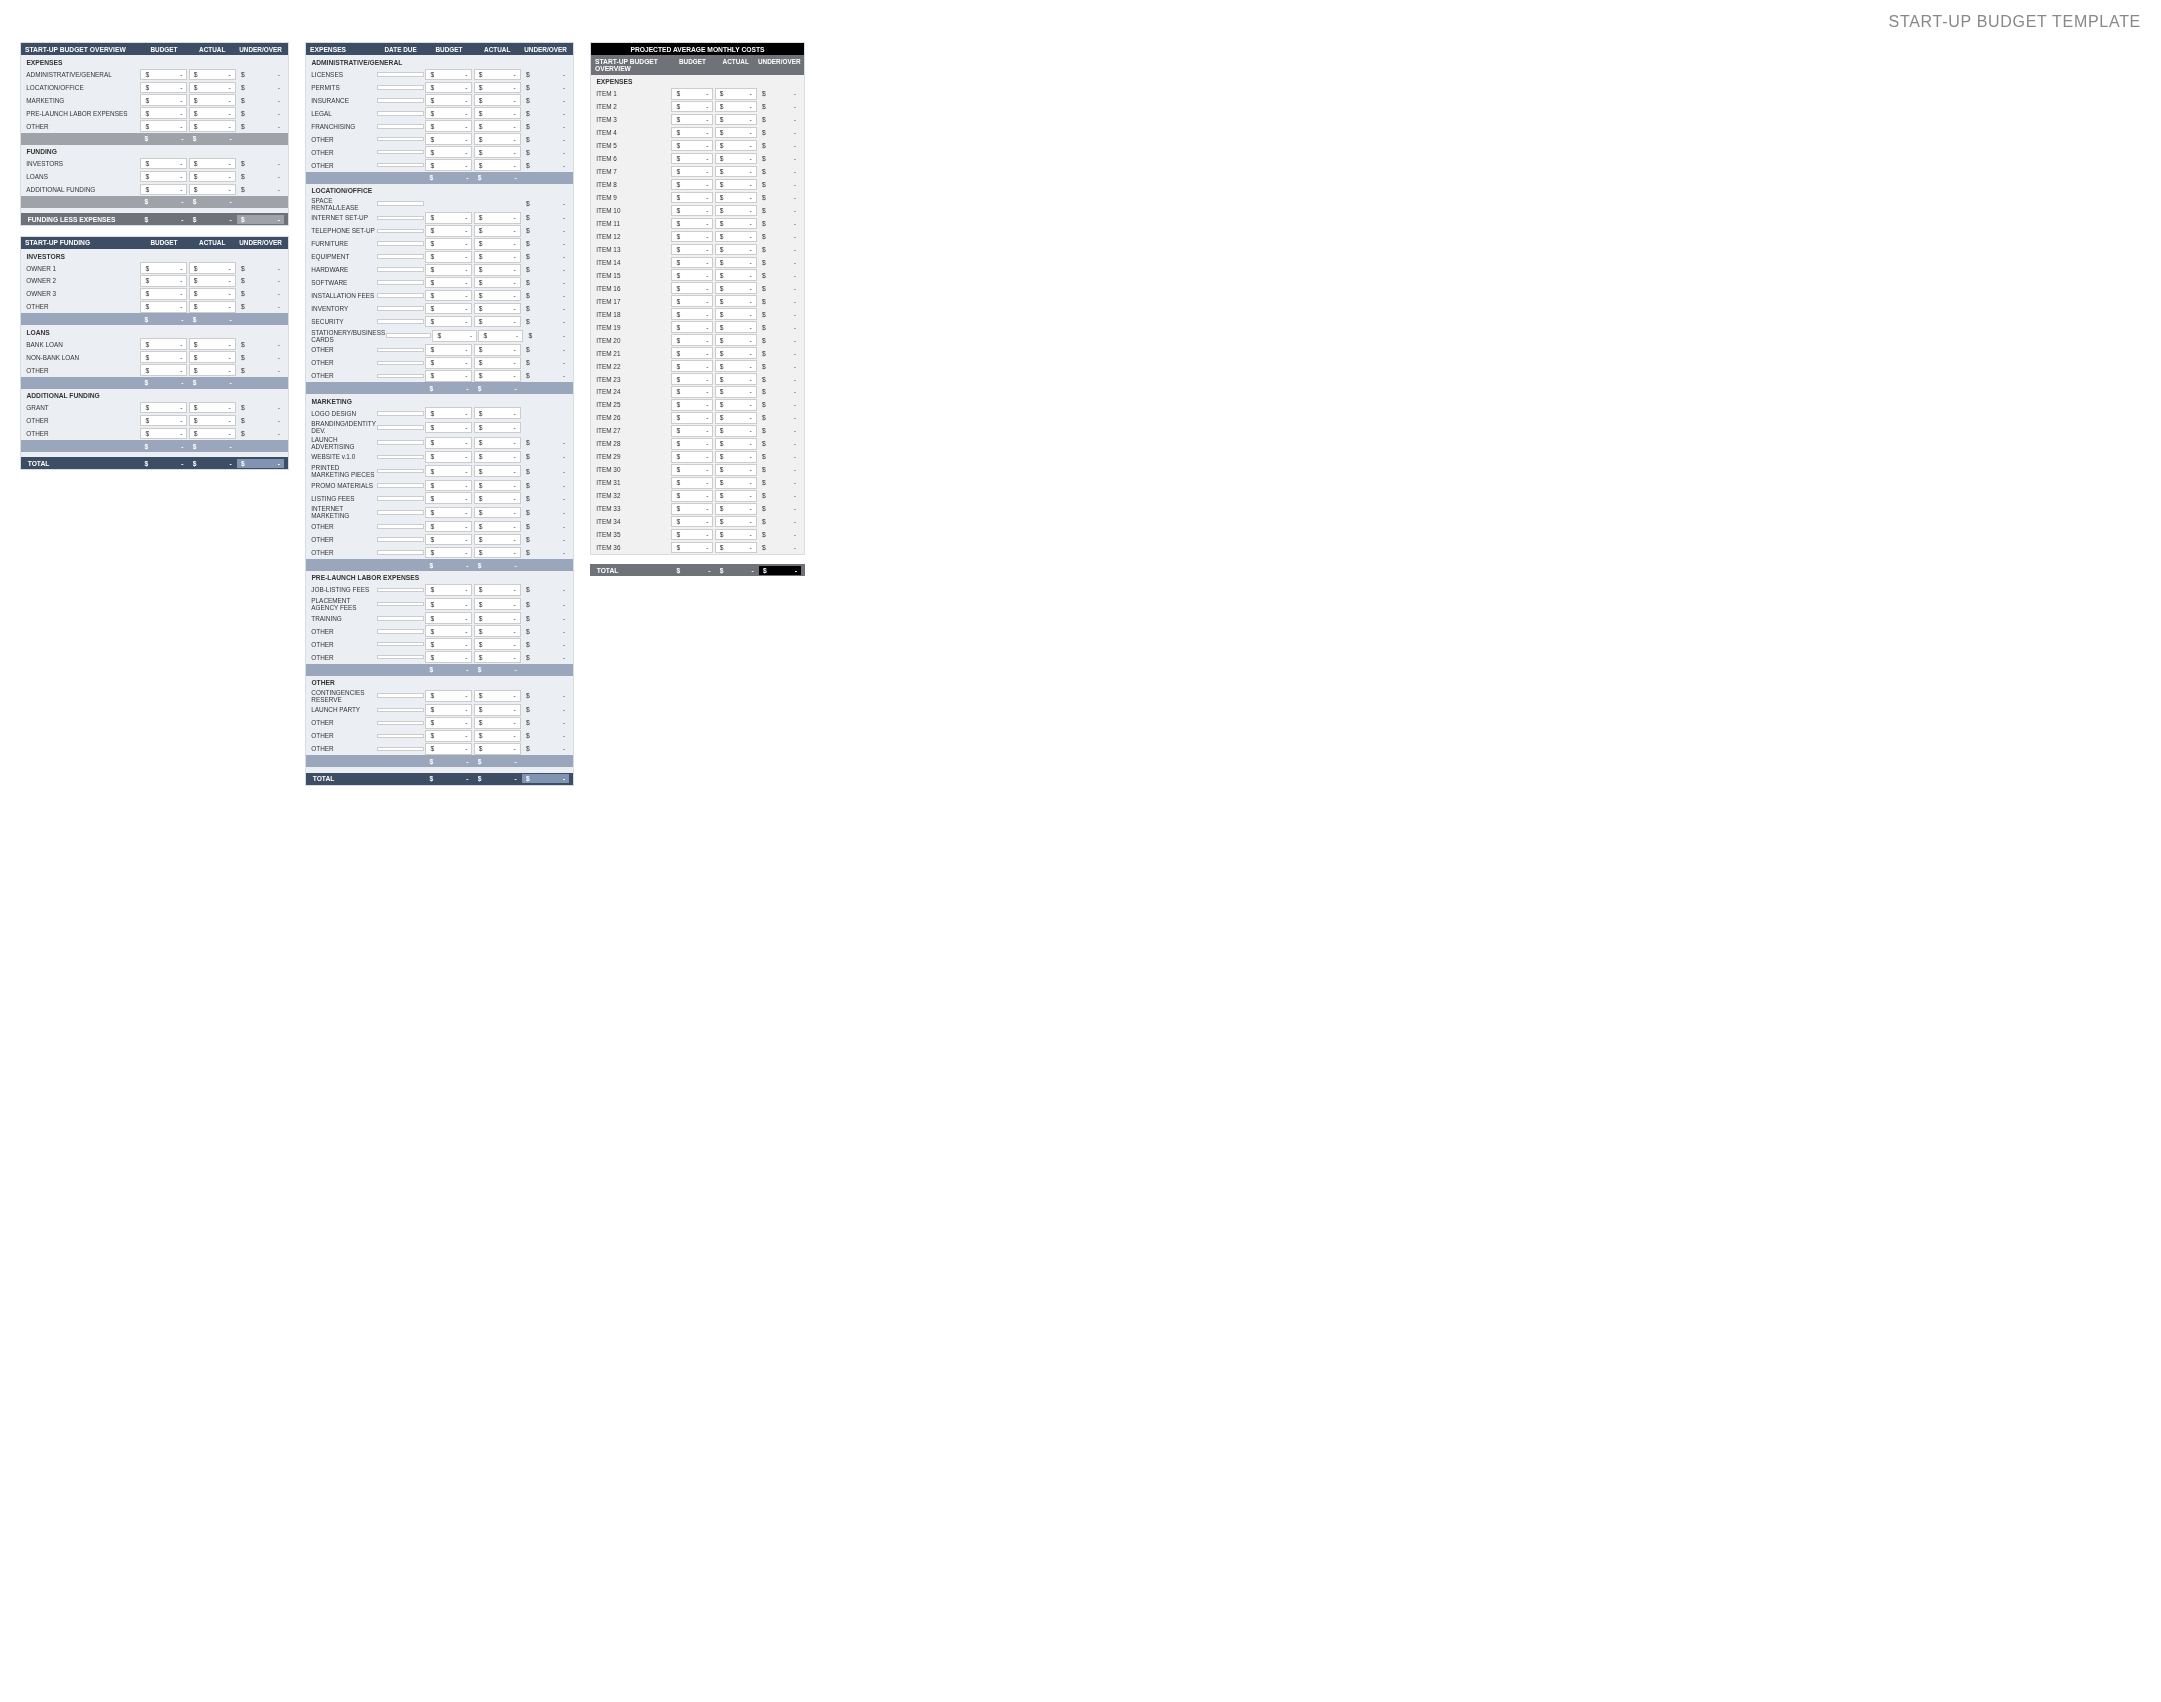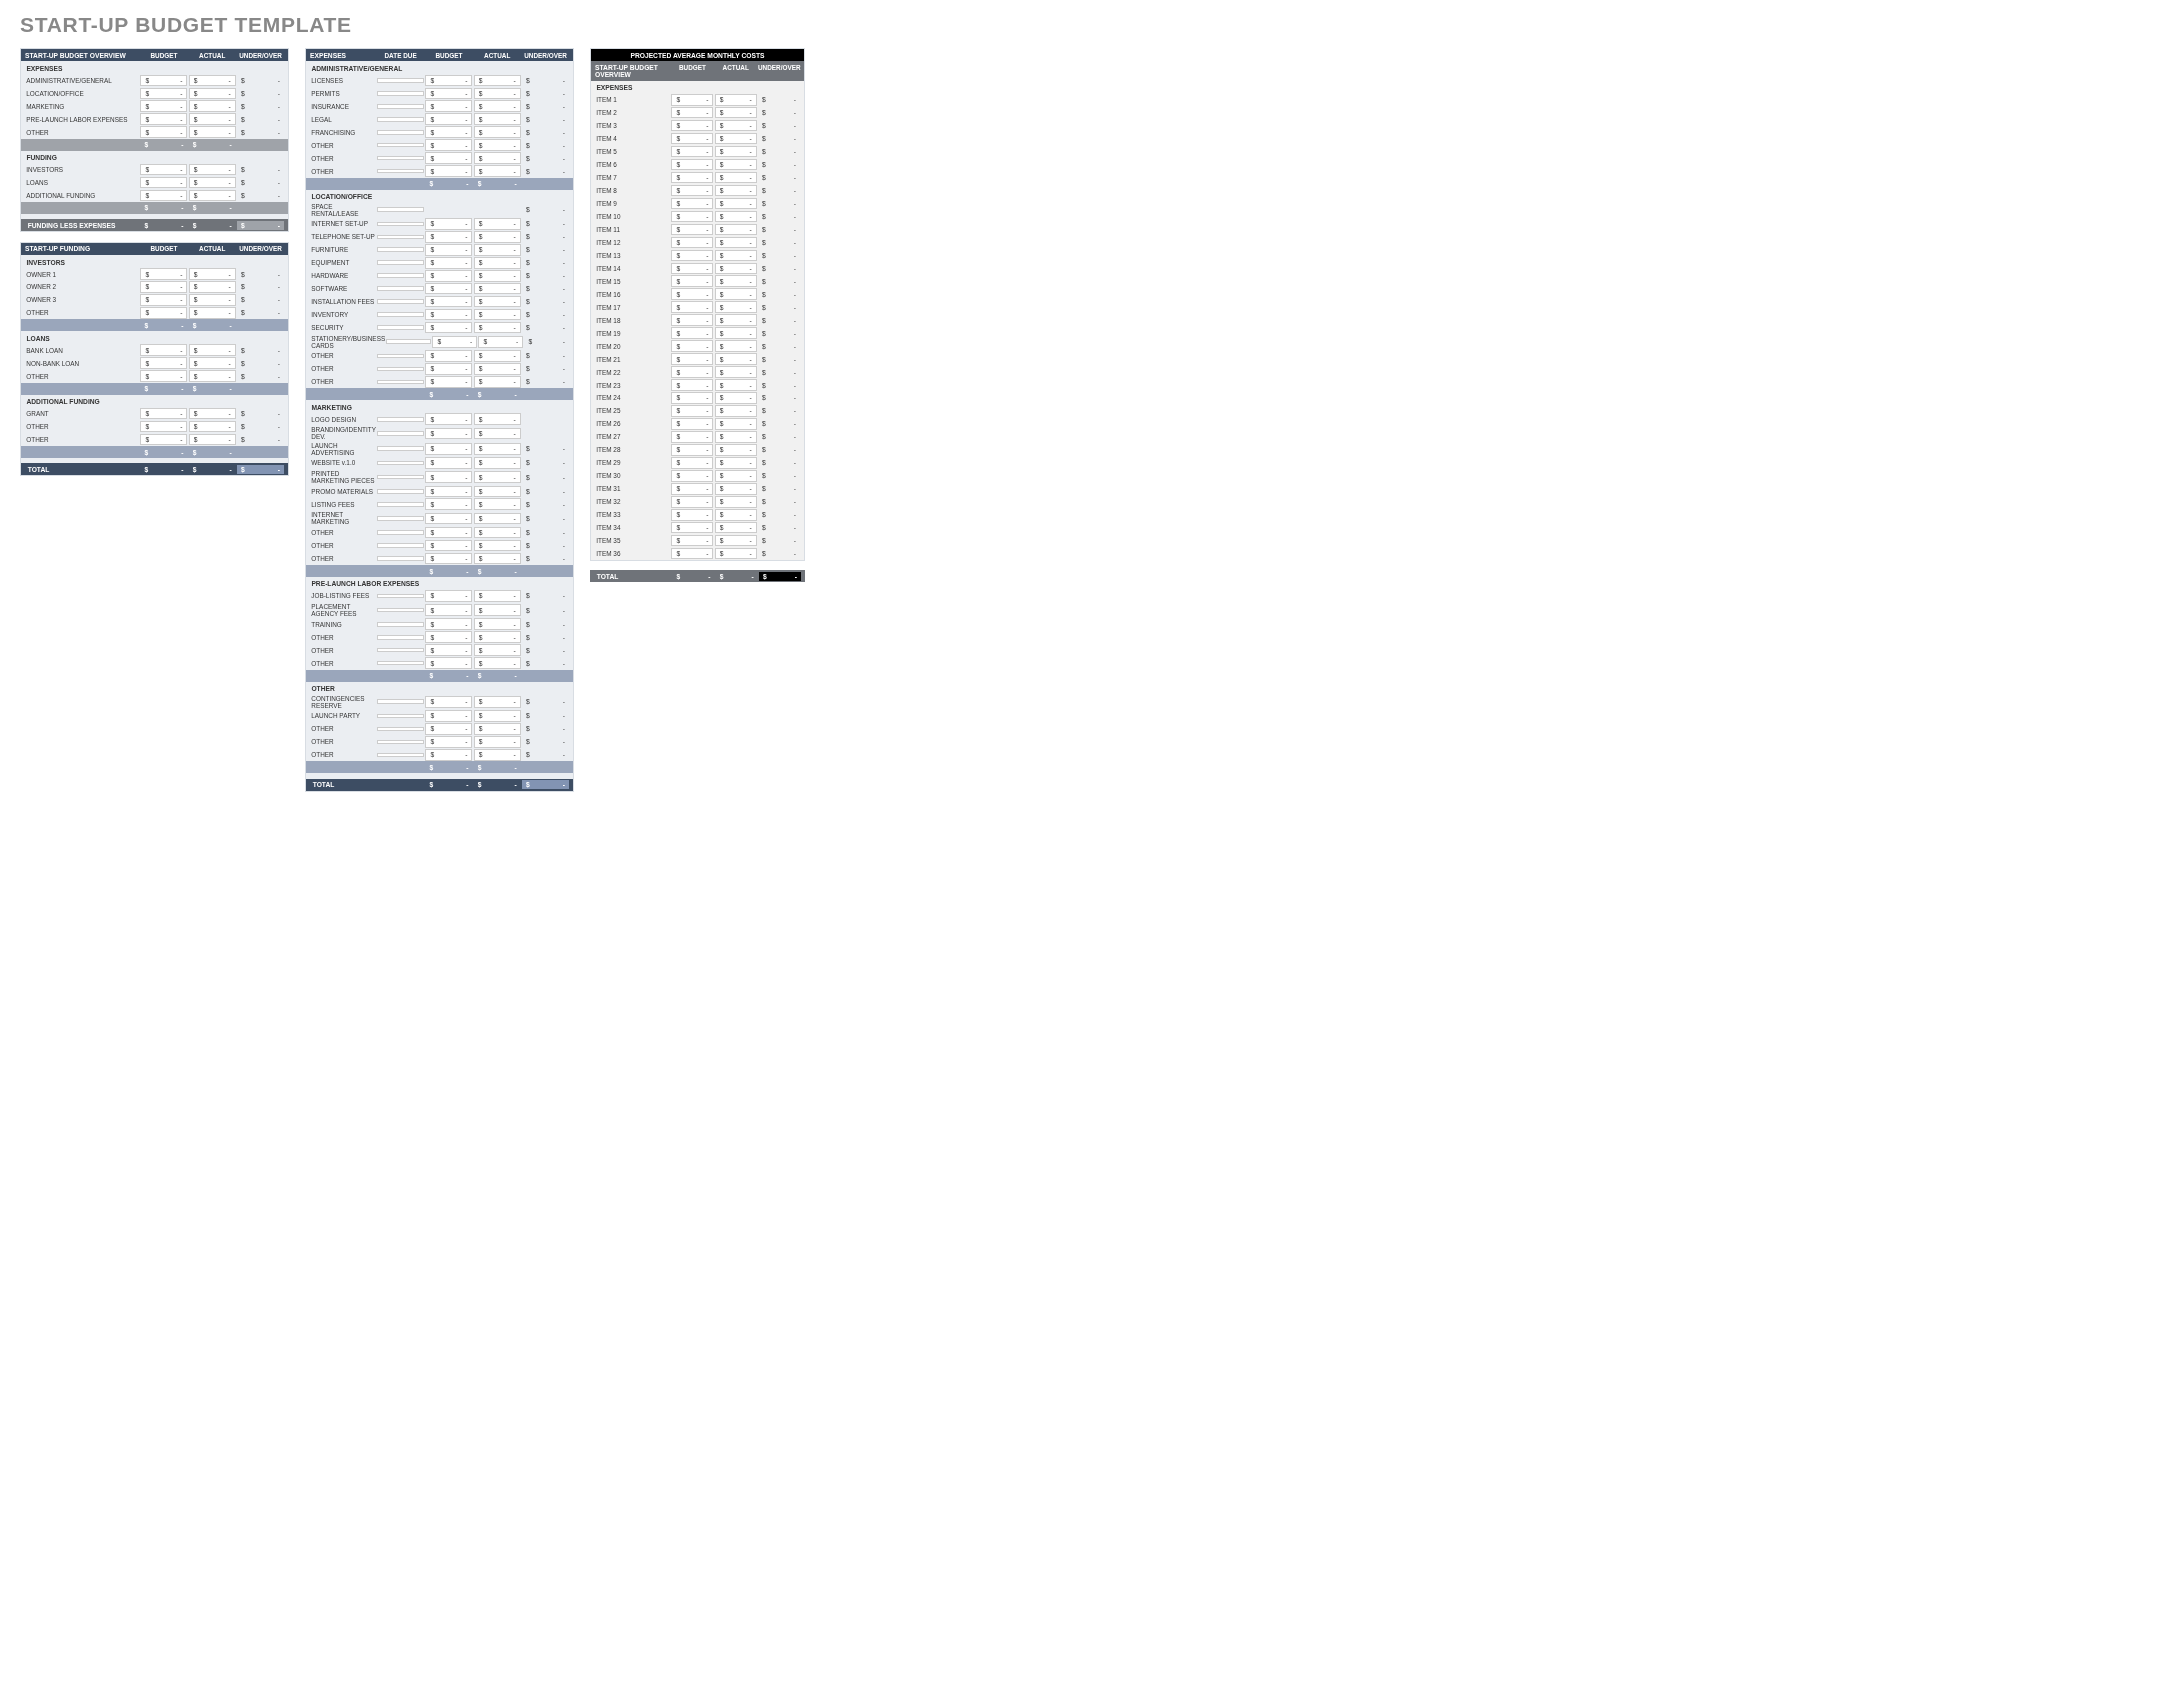--- a/index.html
+++ b/index.html
@@ -1,17 +1,17 @@
 <!DOCTYPE html>
 <html style="font-size:10.7px"><head>
 <meta charset="utf-8">
 <style>
 * { box-sizing: border-box; margin: 0; padding: 0; }
 body { font-family: Arial, sans-serif; background: #fff; padding: 13.4px 20px; font-size: 7.4px; color: #333; }
-h1 { font-size: 21px; font-weight: bold; color: #888; letter-spacing: 0.7px; margin-bottom: 10.7px; }
+h1 { font-size: 16px; font-weight: normal; color: #888; letter-spacing: 0.7px; margin-bottom: 10.7px; text-align: right; }
 .cols { display: flex; gap: 16px; align-items: flex-start; }
 .col1 { width: 269px; }
 .col2 { width: 269px; }
 .col3 { width: 215px; }
 .panel { background: #ebeef2; border: 0.7px solid #d8dde3; margin-bottom: 9.4px; }
 .hdr { display: flex; background: #3d4d63; color: #fff; font-weight: bold; font-size: 6.7px; padding: 2.7px 4px; }
 .hdr.gray { background: #6f7379; }
 .hdr.black { background: #000; color: #fff; justify-content: center; }
 .subhdr { font-weight: bold; font-size: 6.7px; padding: 3.4px 5.4px 2px; }
 .row { display: flex; align-items: center; padding: 0.7px 4px; min-height: 12px; }

